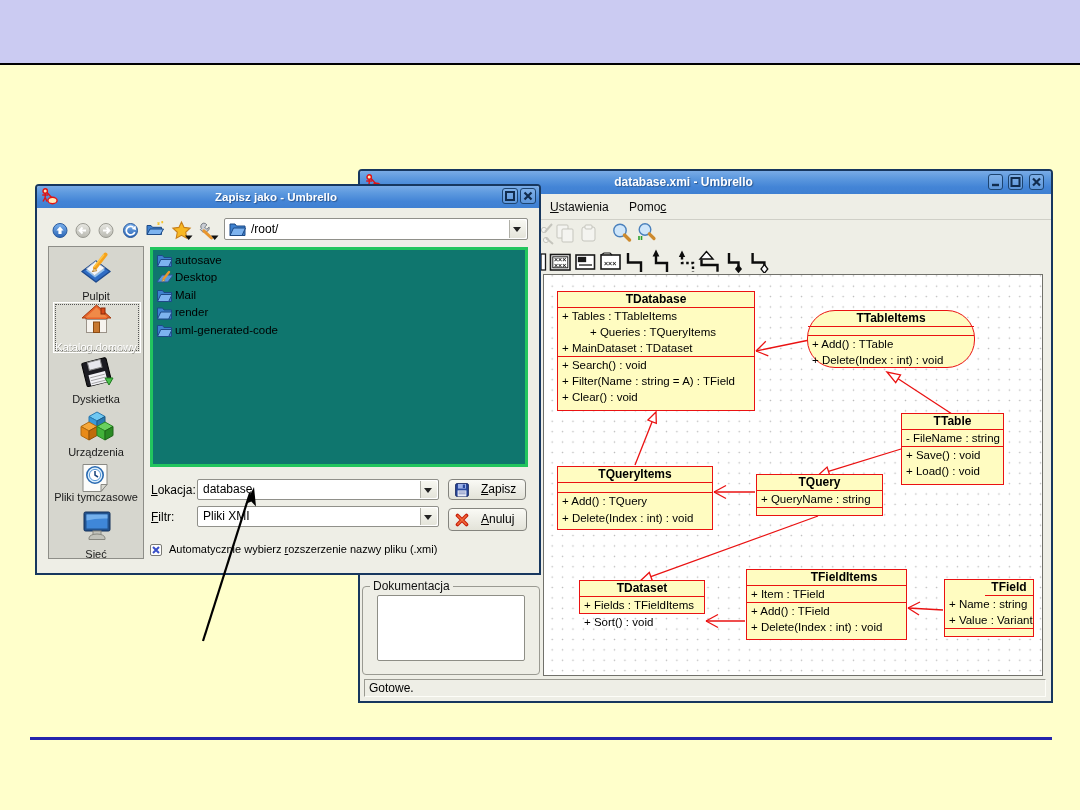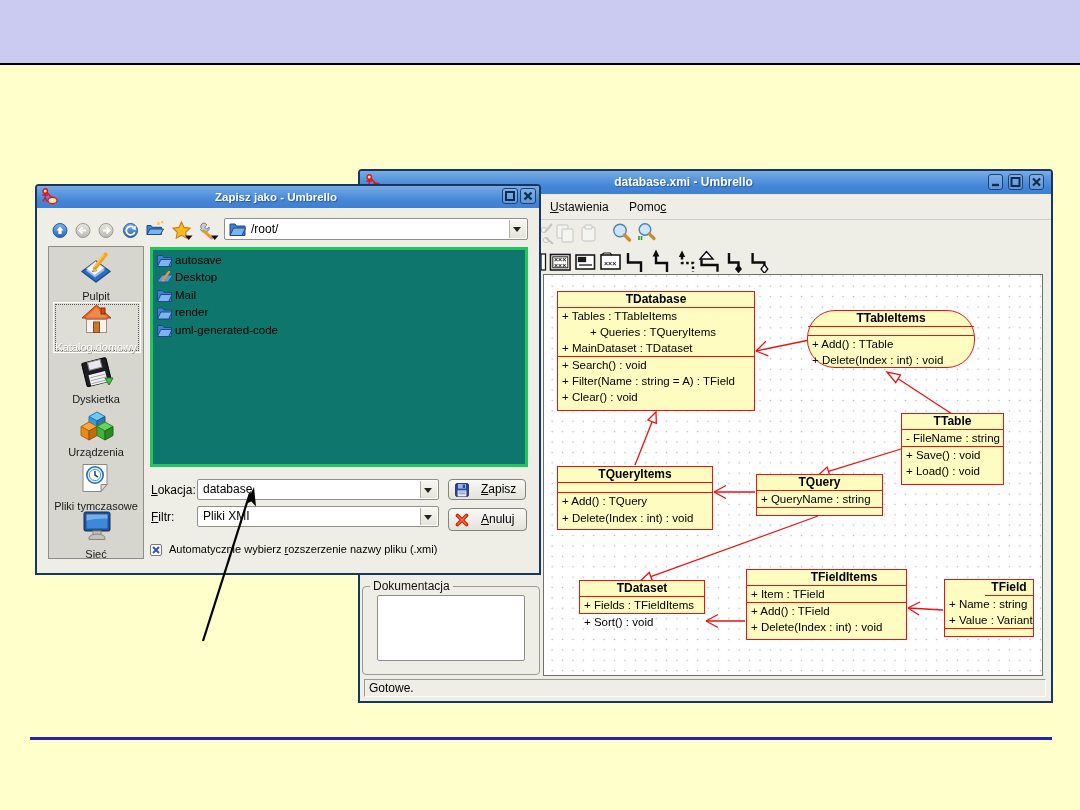--- a/index.html
+++ b/index.html
@@ -328,21 +328,21 @@
       </g>
     </svg>
     <div class="sbitem" style="top:195px;"><span class="sblabel">Urządzenia</span></div>
     <svg class="abs" style="left:32px;top:216px;" width="32" height="30" viewBox="0 0 32 30">
       <path d="M2,1.5 h24 v20 l-6,7 H2 z" fill="#fcfcfa" stroke="#8a8a84"></path>
       <path d="M26,21.5 l-6,7 v-7 z" fill="#d8d8d0" stroke="#8a8a84"></path>
       <circle cx="14" cy="12" r="8.2" fill="#dceefc" stroke="#2a6ab0" stroke-width="1.6"></circle>
       <circle cx="14" cy="12" r="5.6" fill="#fff" stroke="#5a9ad8" stroke-width="1"></circle>
       <path d="M14,8 v4.2 l3,1.8" stroke="#16427a" stroke-width="1.5" fill="none"></path>
     </svg>
-    <div class="sbitem" style="top:249px;"><span class="sblabel">Pliki tymczasowe</span></div>
+    <div class="sbitem" style="top:240px;"><span class="sblabel">Pliki tymczasowe</span></div>
     <svg class="abs" style="left:34px;top:264px;" width="28" height="31" viewBox="0 0 28 31">
       <rect x="1" y="1" width="26" height="19" rx="1.5" fill="#23538e" stroke="#12305a"></rect>
       <rect x="3.5" y="3.5" width="21" height="14" fill="#3f87d8"></rect>
       <path d="M3.5,3.5 h21 v4 a30,10 0 0 0 -21,2 z" fill="#74b0ec"></path>
       <rect x="10" y="20" width="8" height="4" fill="#c2c2ba" stroke="#888880"></rect>
       <path d="M6,27 a8,4 0 0 1 16,0 v1.5 h-16 z" fill="#c2c2ba" stroke="#888880"></path>
     </svg>
     <div class="sbitem" style="top:297px;"><span class="sblabel">Sieć</span></div>
   </div>
   <div id="filelist" class="abs">

